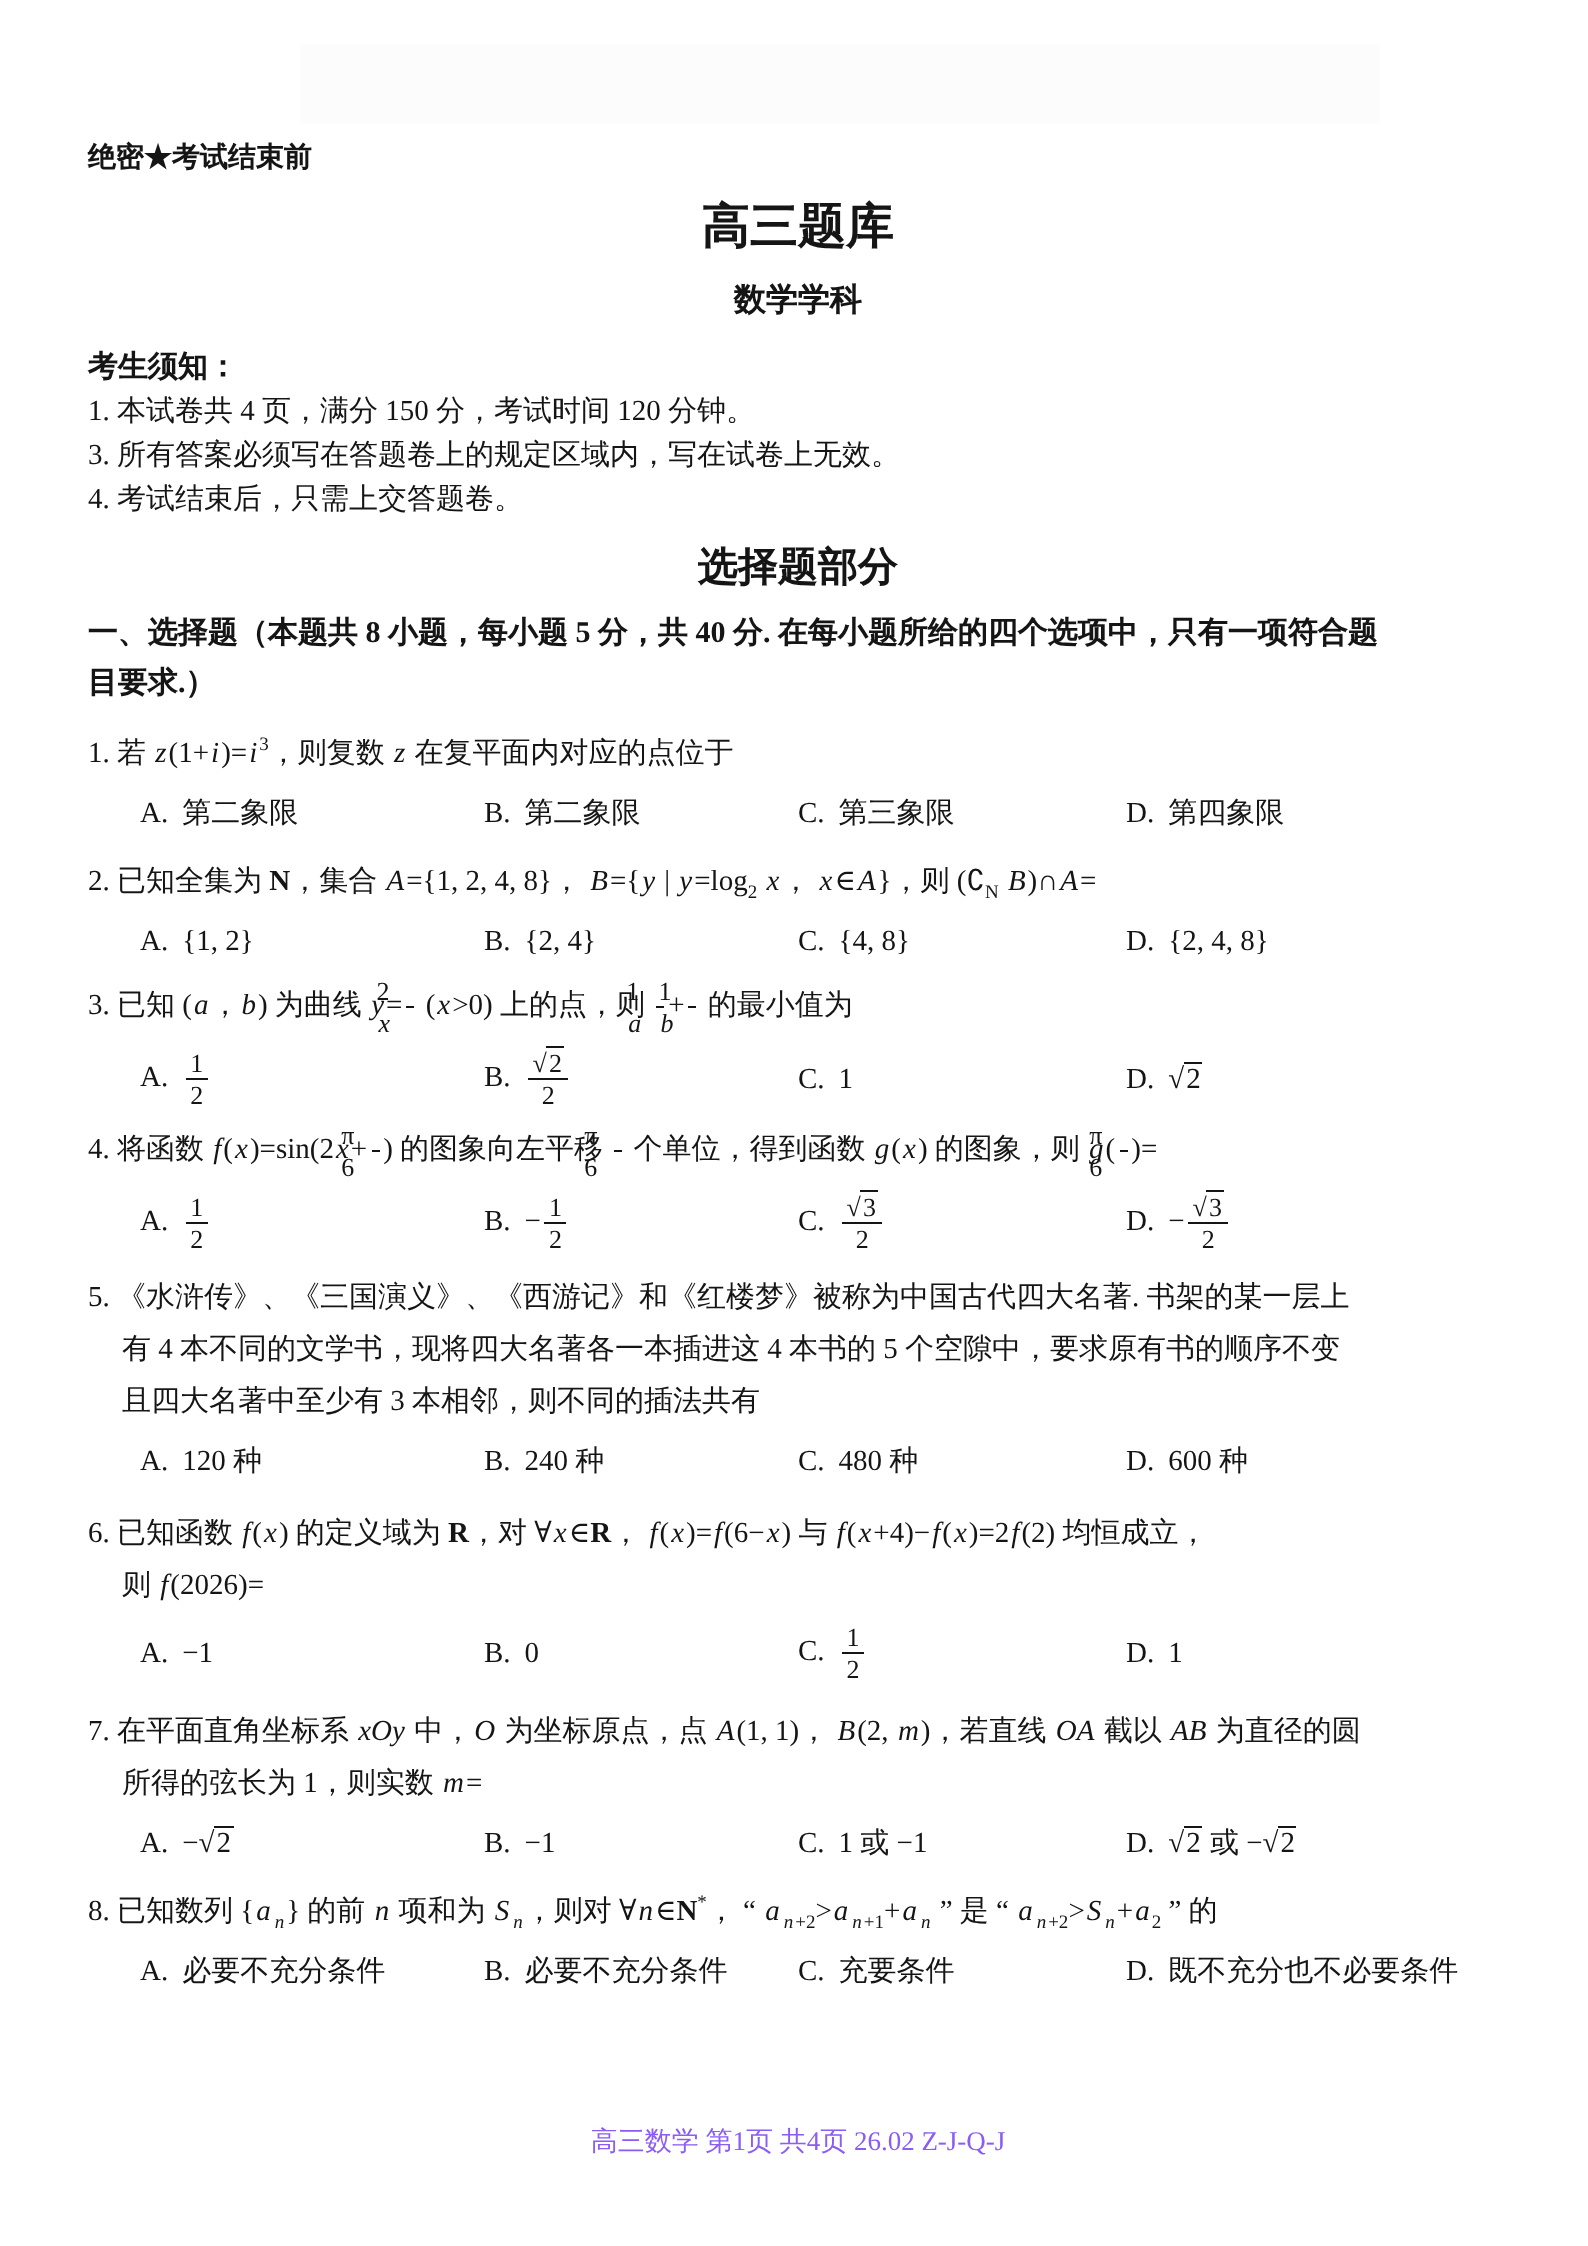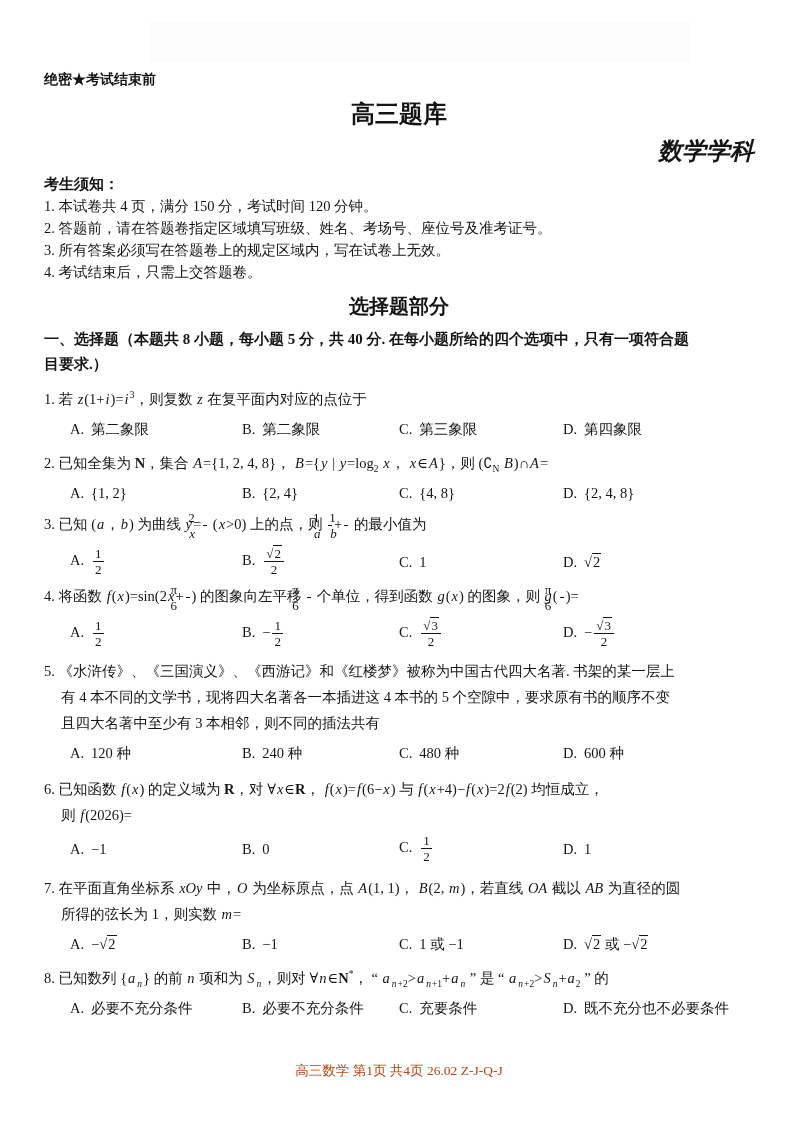--- a/index.html
+++ b/index.html
@@ -5,21 +5,21 @@
   html,body{margin:0;padding:0;}
   body{
     width:794px;height:1123px;background:#ffffff;color:#151515;
     font-family:"Liberation Serif","DejaVu Serif",serif;
     font-size:14.5px;position:relative;overflow:hidden;
   }
   .sheet{padding:71px 40px 0 44px;}
   .faded-box{position:absolute;left:150px;top:22px;width:540px;height:40px;background:#fcfcfc;}
   .conf{font-weight:bold;font-size:14px;line-height:18px;}
   .title{text-align:center;font-size:24px;font-weight:bold;line-height:36px;margin:7px 0 0 0;}
-  .subject{text-align:right;font-size:24px;font-weight:bold;line-height:28px;margin:5px 0 9px 0;font-style:italic;}
+  .subject{text-align:center;font-size:16px;font-weight:bold;line-height:28px;margin:5px 0 9px 0;}
   .notice-title{font-weight:bold;font-size:15px;line-height:21px;}
   .notice{line-height:22px;}
   .part-title{text-align:center;font-size:20px;font-weight:bold;line-height:26px;margin:10px 0 8px 0;}
   .section-intro{font-weight:bold;font-size:15px;line-height:25px;margin-top:4px;}
   .q{margin-top:9px;}
   .q3,.q4{margin-top:5px;}
   .q6,.q7{margin-top:11px;}
   .stem{padding-left:17px;text-indent:-17px;line-height:26px;}
   .opts{display:grid;grid-template-columns:172px 157px 164px auto;align-items:center;
         padding-left:26px;margin-top:5px;line-height:24px;}
@@ -28,37 +28,36 @@
   
   .v{font-style:italic;padding:0 1px;}
   sup{font-size:9.5px;vertical-align:super;line-height:0;}
   sub{font-size:9.5px;vertical-align:sub;line-height:0;}
   .fr{display:inline-flex;flex-direction:column;align-items:center;vertical-align:middle;
       margin:0 2px;font-size:13px;line-height:15px;}
   .fn{border-bottom:1px solid #151515;padding:0 2px;}
   .fd{padding:0 2px;}
   .sq{white-space:nowrap;}
   .si{border-top:1px solid #151515;padding:0 1px;}
-  .footer{position:absolute;left:4px;right:0;top:1062px;text-align:center;font-size:13.5px;color:#c2410c;}
+  .footer{position:absolute;left:4px;right:0;top:1062px;text-align:center;font-size:13.5px;color:#8b5cf6;}
 </style>
 </head>
 <body>
 
 <div class="faded-box"></div>
 
 <div class="sheet">
 
   <div class="conf">绝密★考试结束前</div>
 
   <div class="title">高三题库</div>
   <div class="subject">数学学科</div>
 
   <div class="notice-title">考生须知：</div>
   <div class="notice">1. 本试卷共 4 页，满分 150 分，考试时间 120 分钟。</div>
-  <div class="notice">2. 答题前，请在答题卷指定区域填写班级、姓名、考场号、座位号及准考证号。</div>
   <div class="notice">3. 所有答案必须写在答题卷上的规定区域内，写在试卷上无效。</div>
   <div class="notice">4. 考试结束后，只需上交答题卷。</div>
 
   <div class="part-title">选择题部分</div>
 
   <div class="section-intro">一、选择题（本题共 8 小题，每小题 5 分，共 40 分. 在每小题所给的四个选项中，只有一项符合题<br>目要求.）</div>
 
   <div class="q">
     <div class="stem">1. 若 <span class="v">z</span>(1+<span class="v">i</span>)=<span class="v">i</span><sup>3</sup>，则复数 <span class="v">z</span> 在复平面内对应的点位于</div>
     <div class="opts">

